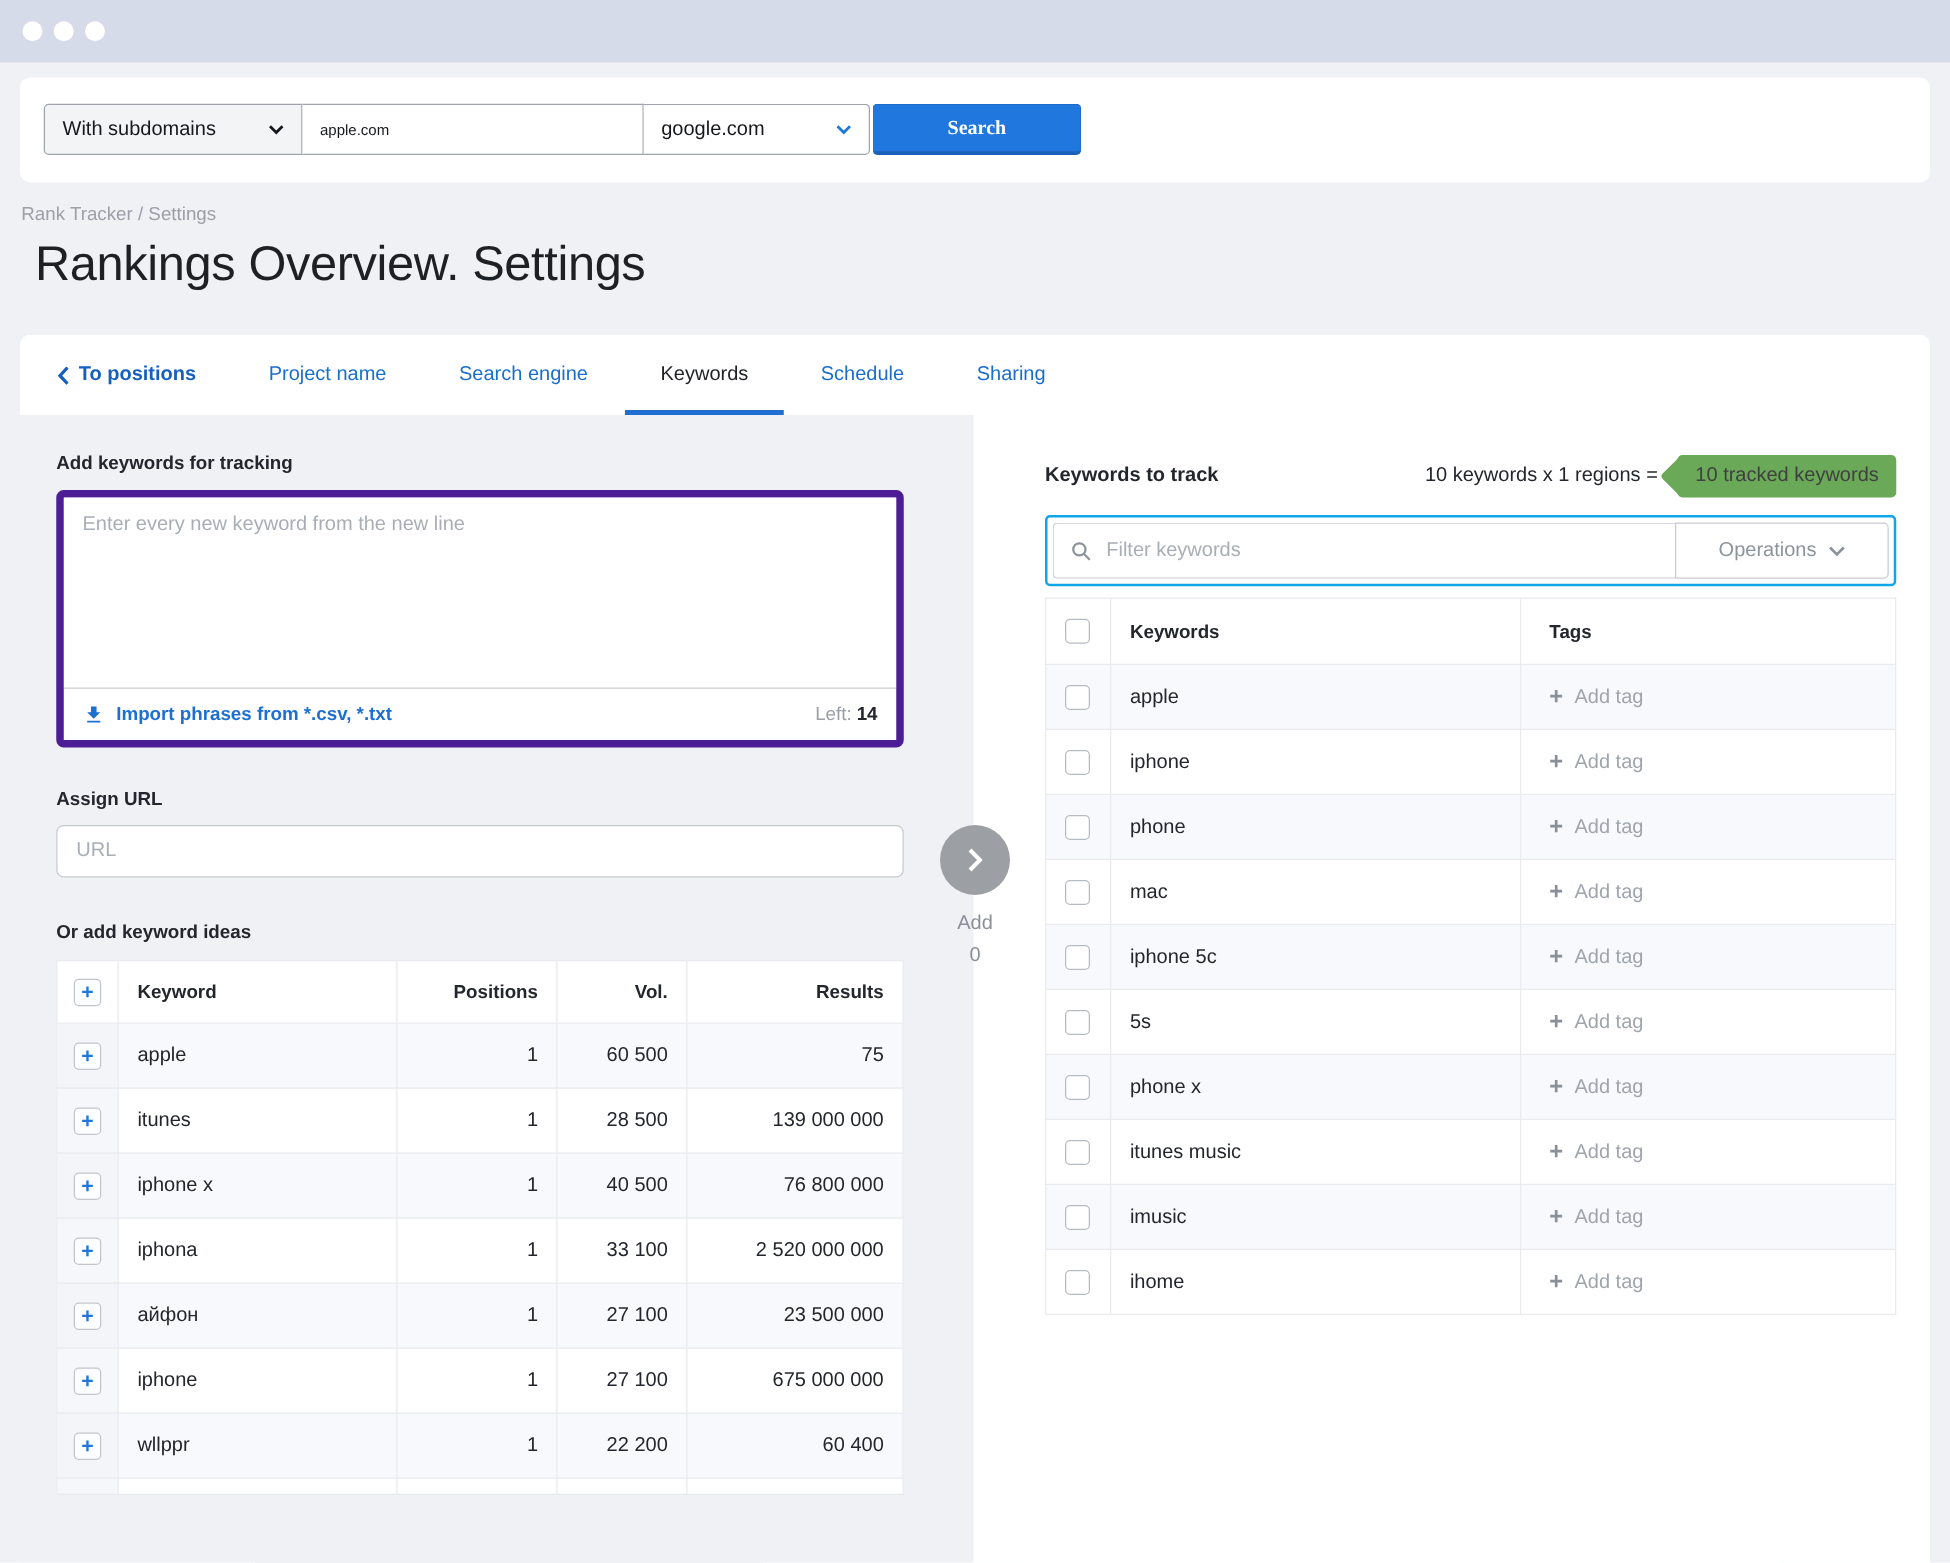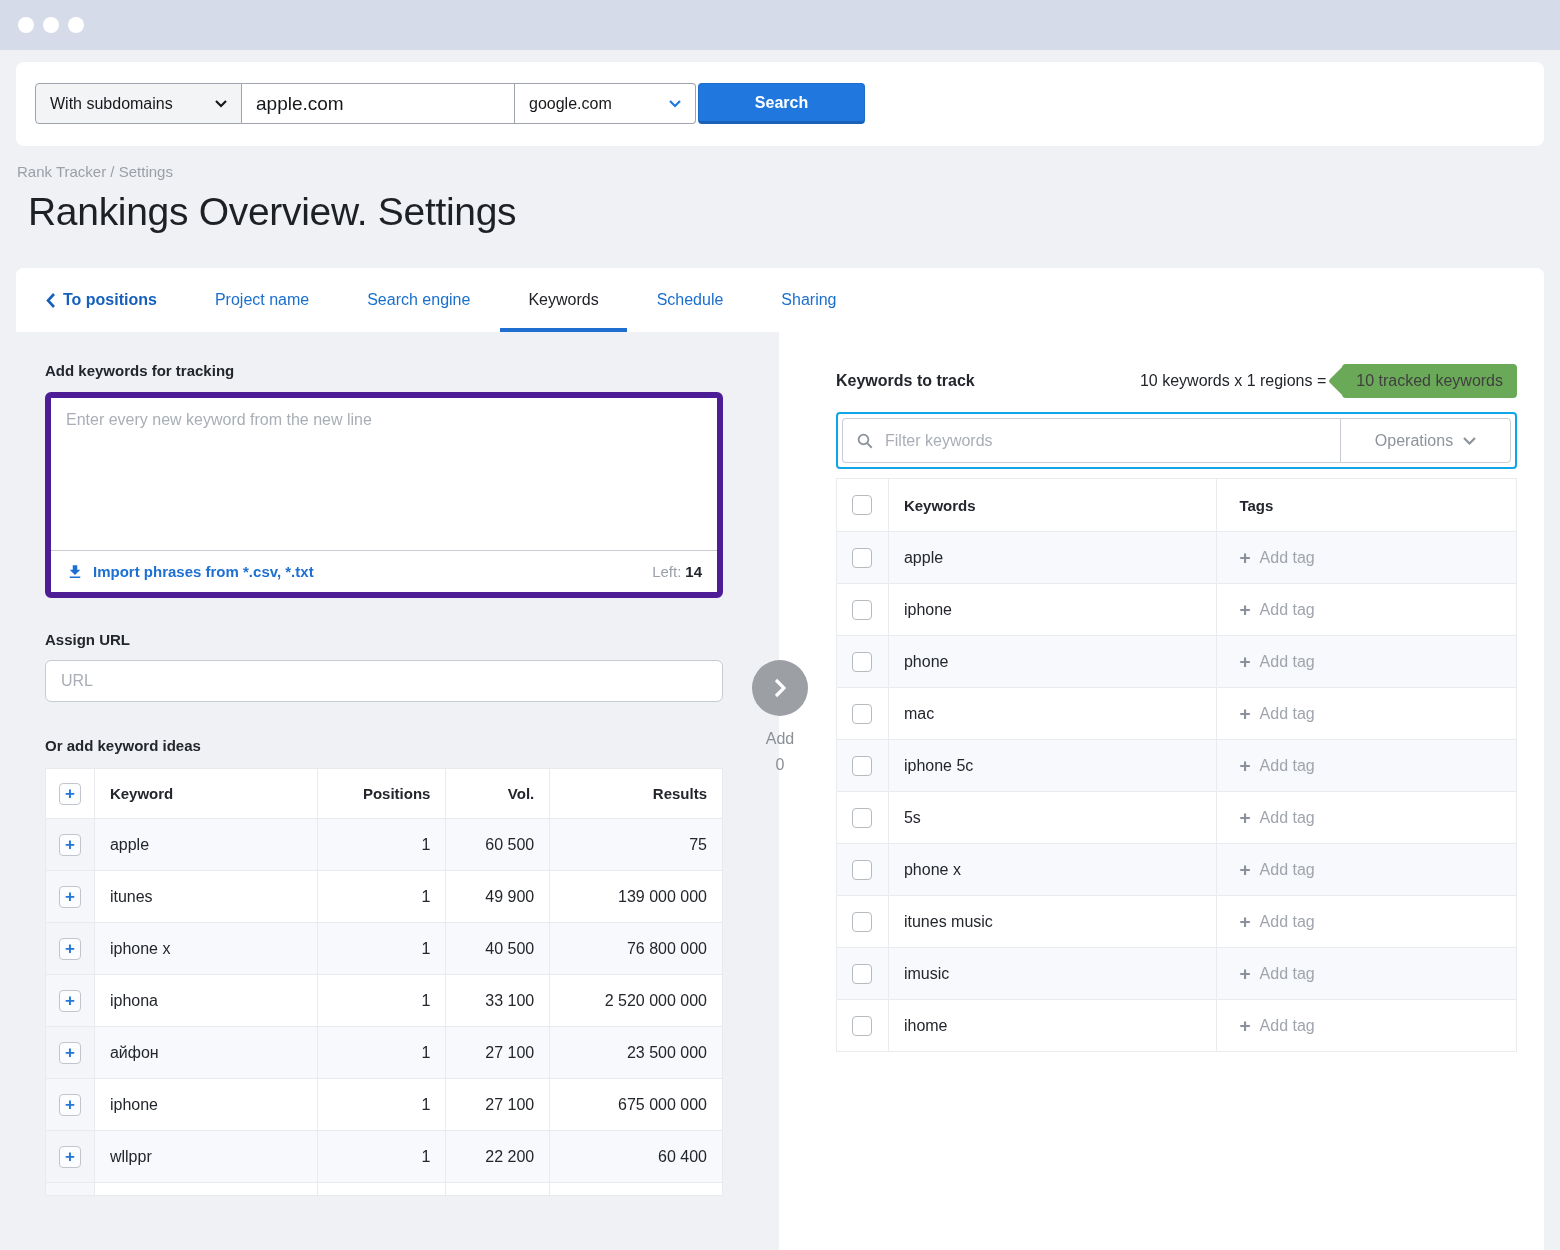--- a/index.html
+++ b/index.html
@@ -14,26 +14,26 @@
   
   .topbar { position:absolute; left:0; top:0; width:1560px; height:50px; background:#d6dbe9; }
   .dots { position:absolute; left:18px; top:17px; display:flex; gap:9px; }
   .dot { width:16px; height:16px; border-radius:50%; background:#ffffff; }
 
   
   .search-card { position:absolute; left:16px; top:62px; width:1528px; height:84px; background:#fff; border-radius:8px; }
   .search-form { position:absolute; left:19px; top:21px; height:41px; display:flex; align-items:stretch; }
   .sel-subdomains { width:207px; background:#f3f4f6; border:1px solid #9fa4ab; border-radius:4px 0 0 4px;
     display:flex; align-items:center; justify-content:space-between; padding:0 14px; font-size:16px; color:#16181b; cursor:pointer; }
-  .inp-domain { width:273px; border:1px solid #9fa4ab; border-left:none; padding:0 14px; font-size:19px;
+  .inp-domain { width:273px; border:1px solid #9fa4ab; border-left:none; padding:0 14px; font-size:12px;
     font-family:"Liberation Sans",sans-serif; color:#16181b; outline:none; }
   .sel-engine { width:181px; background:#fff; border:1px solid #9fa4ab; border-left:none; border-radius:0 4px 4px 0;
     display:flex; align-items:center; justify-content:space-between; padding:0 14px; font-size:16px; color:#16181b; cursor:pointer; }
   .btn-search { width:167px; margin-left:2px; background:#2078df; border:1px solid #1d6ecb; border-bottom:3px solid #1a62b8;
-    border-radius:4px; color:#fff; font-size:16px; font-weight:bold; display:flex; align-items:center; justify-content:center; cursor:pointer; }
+    border-radius:4px; color:#fff; font-size:16px; font-weight:bold; display:flex; align-items:center; justify-content:center; cursor:pointer;font-family:Liberation Serif, serif; }
 
   
   .breadcrumb { position:absolute; left:17px; top:163px; font-size:15px; color:#9ba0a8; }
   .page-title { position:absolute; left:28px; top:190px; font-size:39px; font-weight:400; color:#1d2025; letter-spacing:-0.3px; }
 
   
   .main-card { position:absolute; left:16px; top:268px; width:1528px; height:992px; background:#fff; border-radius:8px 8px 0 0; overflow:hidden;
     display:flex; flex-direction:column; }
   .tabrow { height:64px; display:flex; align-items:center; gap:58px; padding-left:30px; flex:0 0 auto; background:#fff; }
   .tab { font-size:16px; color:#1a6fcd; height:64px; display:flex; align-items:center; position:relative; cursor:pointer; white-space:nowrap; }
@@ -217,21 +217,21 @@
     <td class="col-kw">apple</td>
     <td class="col-pos num">1</td>
     <td class="col-vol num">60 500</td>
     <td class="col-res num">75</td>
   </tr>
 
   <tr>
     <td class="col-plus"><span class="plus-btn">+</span></td>
     <td class="col-kw">itunes</td>
     <td class="col-pos num">1</td>
-    <td class="col-vol num">49 900</td>
+    <td class="col-vol num">28 500</td>
     <td class="col-res num">139 000 000</td>
   </tr>
 
   <tr class="alt">
     <td class="col-plus"><span class="plus-btn">+</span></td>
     <td class="col-kw">iphone x</td>
     <td class="col-pos num">1</td>
     <td class="col-vol num">40 500</td>
     <td class="col-res num">76 800 000</td>
   </tr>

